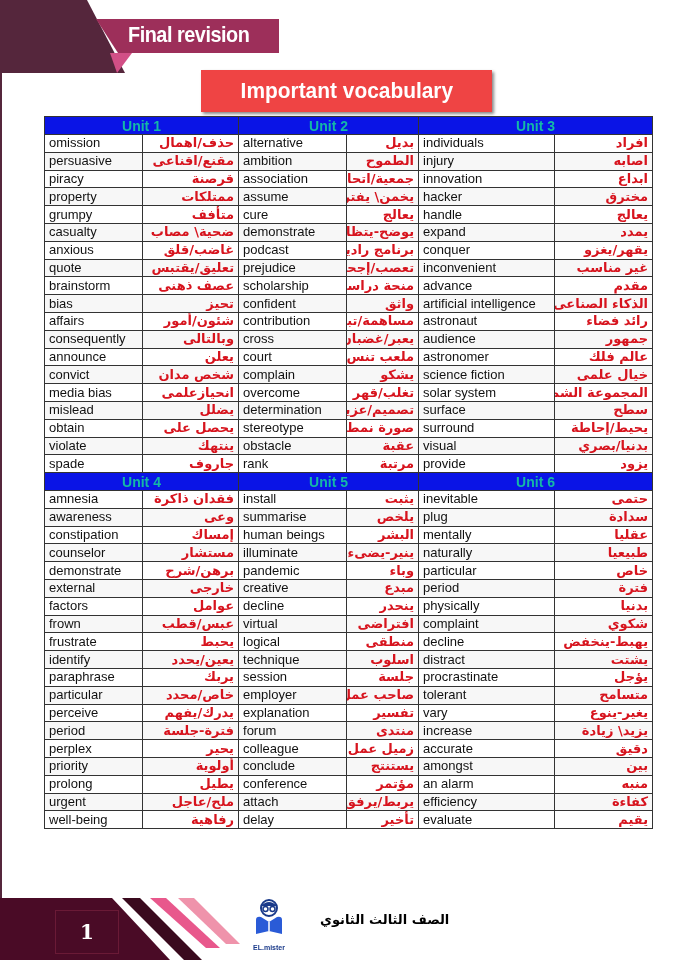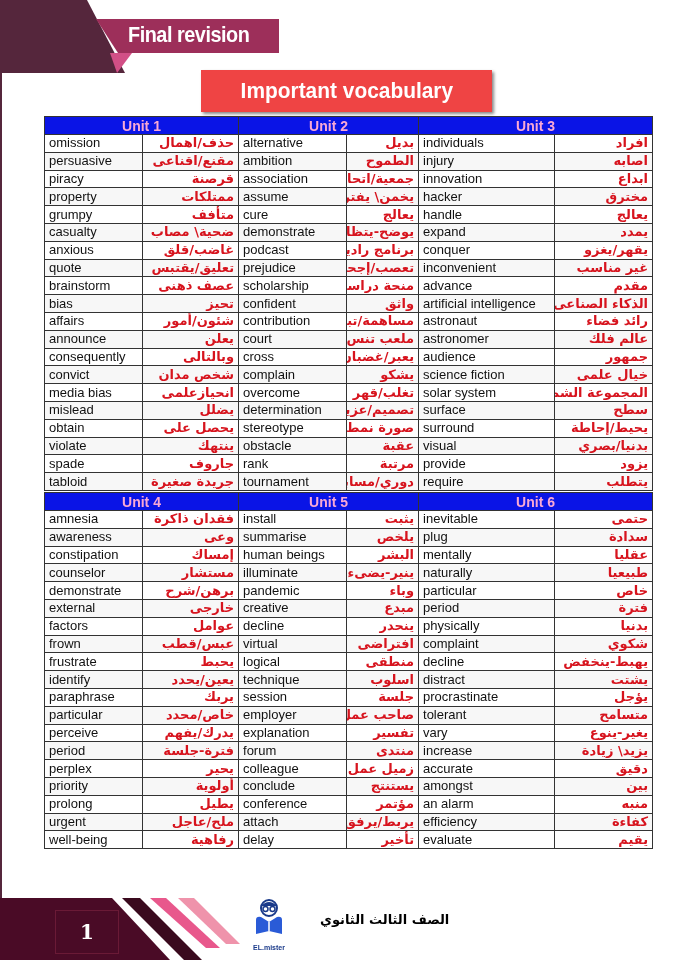--- a/index.html
+++ b/index.html
@@ -41,28 +41,28 @@
   }
   table.vocab {
     position: absolute; left: 44px; width: 608px;
     border-collapse: collapse; table-layout: fixed;
   }
   table.vocab td, table.vocab th {
     border: 1px solid #333; padding: 0 4px; height: 16.8px;
     font-size: 13px; line-height: 16px; white-space: nowrap; overflow: hidden;
   }
   table.vocab th {
-    background: #0a14e6; color: #f9a8d4; font-weight: bold; font-size: 14px; text-align: center;
+    background: #0a14e6; color: #14b8a6; font-weight: bold; font-size: 14px; text-align: center;
     height: 17px; padding: 0;
   }
   td.en { color: #111; text-align: left; }
   td.ar { color: #d7141e; font-weight: bold; text-align: right; font-size: 11px; direction: rtl; font-family: "DejaVu Sans", sans-serif; }
   tr.row:nth-child(even) td { background: #f7f7f7; }
   #table-top { top: 116px; }
-  #table-bottom { top: 492px; padding-left: 32px; }
+  #table-bottom { top: 472px; padding-left: 32px; }
   .footer-dark {
     position: absolute; left: 0; top: 898px; width: 200px; height: 62px;
     background: #4a0b26;
     clip-path: polygon(0 0, 112px 0, 170px 62px, 0 62px);
   }
   .footer-stripe1 {
     position: absolute; left: 122px; top: 898px; width: 90px; height: 62px;
     background: #3a0a1e;
     clip-path: polygon(0 0, 18px 0, 80px 62px, 62px 62px);
   }
@@ -200,34 +200,34 @@
       </tr>
       <tr class="row">
         <td class="en">affairs</td>
         <td class="ar">شئون/أمور</td>
         <td class="en">contribution</td>
         <td class="ar">مساهمة/تبرع</td>
         <td class="en">astronaut</td>
         <td class="ar">رائد فضاء</td>
       </tr>
       <tr class="row">
+        <td class="en">consequently</td>
+        <td class="ar">وبالتالى</td>
+        <td class="en">cross</td>
+        <td class="ar">يعبر/غضبان</td>
+        <td class="en">audience</td>
+        <td class="ar">جمهور</td>
+      </tr>
+      <tr class="row">
         <td class="en">announce</td>
         <td class="ar">يعلن</td>
         <td class="en">court</td>
         <td class="ar">ملعب تنس</td>
         <td class="en">astronomer</td>
         <td class="ar">عالم فلك</td>
-      </tr>
-      <tr class="row">
-        <td class="en">consequently</td>
-        <td class="ar">وبالتالى</td>
-        <td class="en">cross</td>
-        <td class="ar">يعبر/غضبان</td>
-        <td class="en">audience</td>
-        <td class="ar">جمهور</td>
       </tr>
       <tr class="row">
         <td class="en">convict</td>
         <td class="ar">شخص مدان</td>
         <td class="en">complain</td>
         <td class="ar">يشكو</td>
         <td class="en">science fiction</td>
         <td class="ar">خيال علمى</td>
       </tr>
       <tr class="row">

